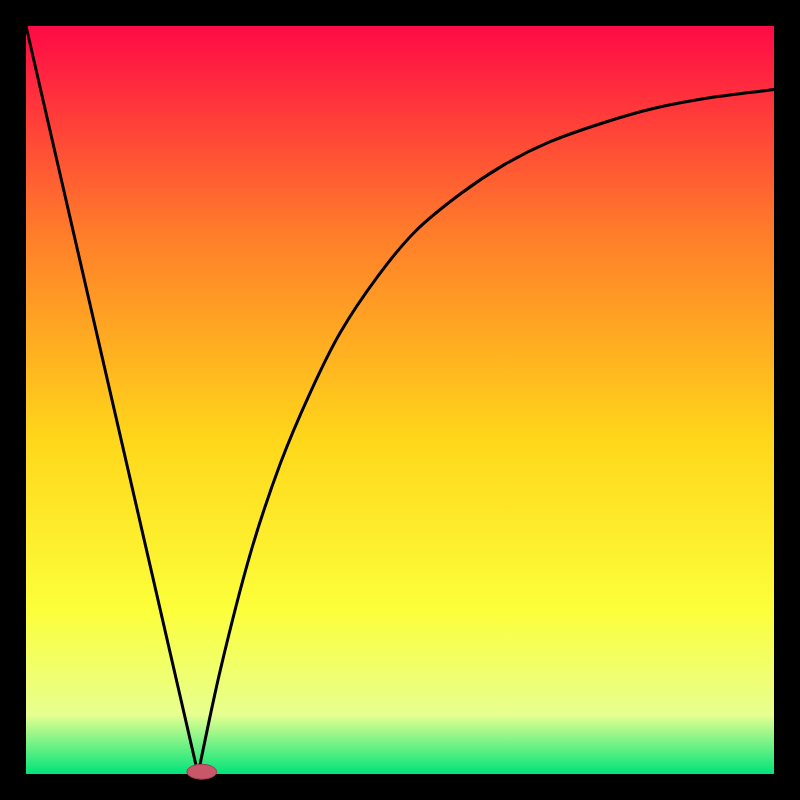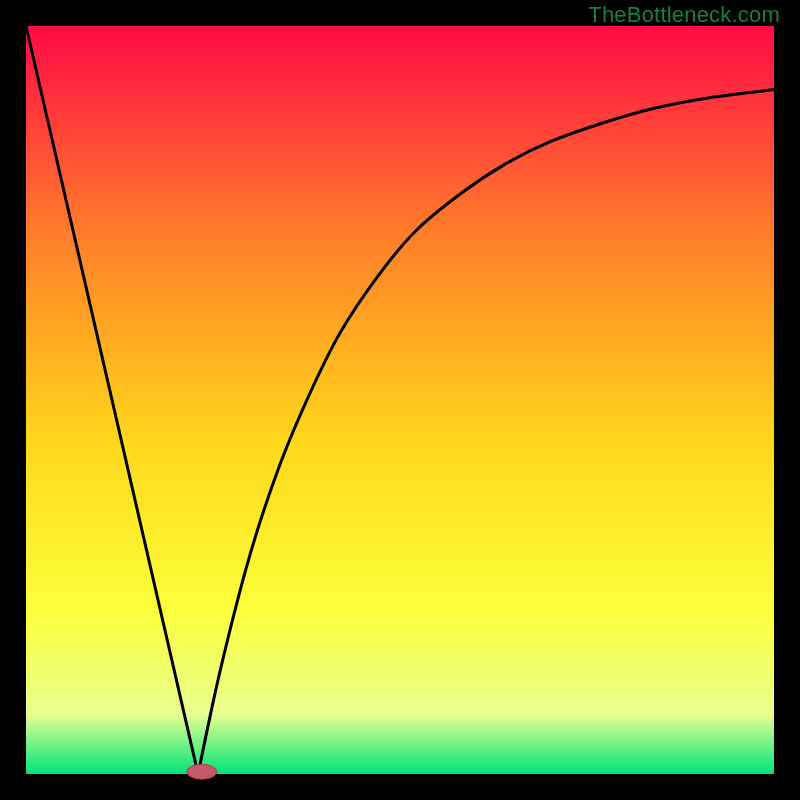--- a/index.html
+++ b/index.html
@@ -13,22 +13,22 @@
   }
   .frame {
     position: relative;
     width: 800px;
     height: 800px;
     box-sizing: border-box;
   }
   .watermark {
     position: absolute;
     top: 2px;
-    right: 20px;
-    color: #15803d;
+    right: 8px;
+    color: #000000;
     font-size: 22px;
     font-weight: 400;
     letter-spacing: 0.2px;
     z-index: 10;
   }
   svg {
     display: block;
   }
 </style>
 </head>

